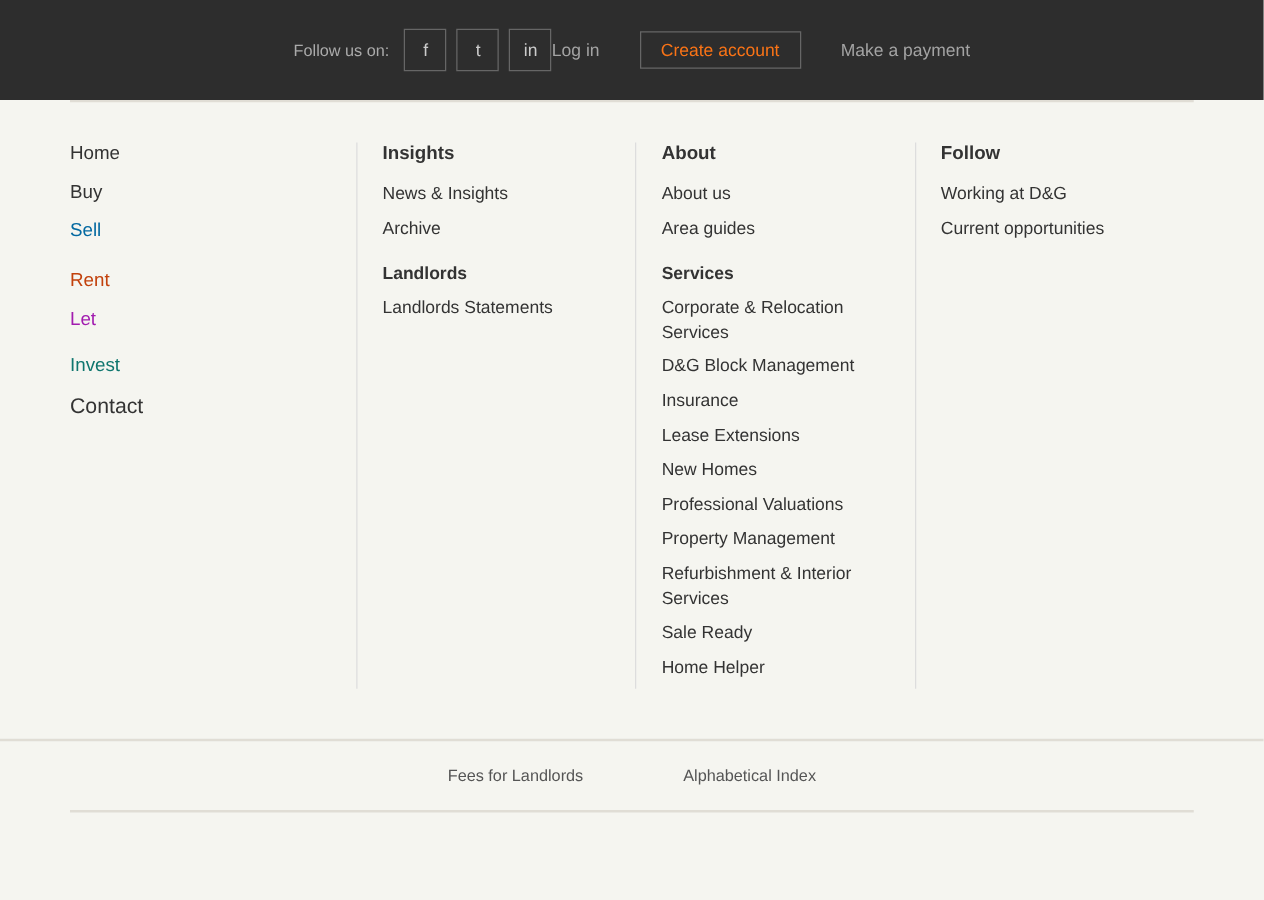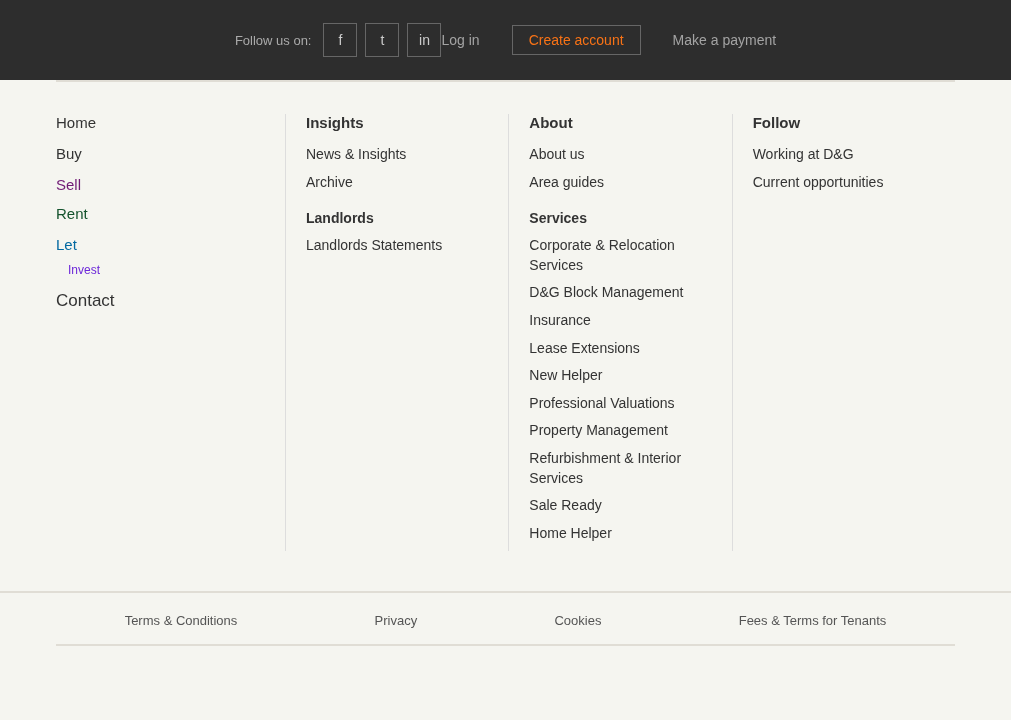--- a/index.html
+++ b/index.html
@@ -173,63 +173,61 @@
   </nav>
 </div>
 
 <div class="divider"></div>
 
 <div class="footer-main">
 
   <div class="col-nav">
     <a class="col-nav-link" style="display:block;color:#333;font-size:15px;text-decoration:none;margin-bottom:14px;cursor:pointer;">Home</a>
     <a class="col-nav-link" style="display:block;color:#333;font-size:15px;text-decoration:none;margin-bottom:14px;cursor:pointer;">Buy</a>
-    <a class="col-nav-link" style="display:block;color:#701a75;font-size:15px;text-decoration:none;margin-bottom:12px;cursor:pointer;">Sell</a>
-    <a class="col-nav-link" style="display:block;color:#14532d;font-size:15px;text-decoration:none;margin-bottom:14px;cursor:pointer;">Rent</a>
-    <a class="col-nav-link" style="display:block;color:#0369a1;font-size:15px;text-decoration:none;margin-bottom:10px;cursor:pointer;">Let</a>
-    <a class="col-nav-link" style="display:block;color:#6d28d9;font-size:12px;text-decoration:none;margin-bottom:14px;cursor:pointer;margin-left:12px;">Invest</a>
+    <a class="col-nav-link" style="display:block;color:#0369a1;font-size:15px;text-decoration:none;margin-bottom:23px;cursor:pointer;">Sell</a>
+    <a class="col-nav-link" style="display:block;color:#c2410c;font-size:15px;text-decoration:none;margin-bottom:14px;cursor:pointer;">Rent</a>
+    <a class="col-nav-link" style="display:block;color:#a21caf;font-size:15px;text-decoration:none;margin-bottom:20px;cursor:pointer;">Let</a>
+    <a class="col-nav-link" style="display:block;color:#0f766e;font-size:15px;text-decoration:none;margin-bottom:14px;cursor:pointer;">Invest</a>
     <a class="col-nav-link" style="display:block;color:#333;font-size:17px;text-decoration:none;margin-bottom:14px;cursor:pointer;">Contact</a>
   </div>
 
   <div class="col-insights">
     <div class="col-heading">Insights</div>
     <a class="col-link">News &amp; Insights</a>
     <a class="col-link">Archive</a>
     <div class="col-subheading">Landlords</div>
     <a class="col-link">Landlords Statements</a>
   </div>
 
   <div class="col-about">
     <div class="col-heading">About</div>
     <a class="col-link">About us</a>
     <a class="col-link">Area guides</a>
     <div class="col-subheading">Services</div>
     <a class="col-link">Corporate &amp; Relocation Services</a>
     <a class="col-link">D&amp;G Block Management</a>
     <a class="col-link">Insurance</a>
     <a class="col-link">Lease Extensions</a>
-    <a class="col-link">New Helper</a>
+    <a class="col-link">New Homes</a>
     <a class="col-link">Professional Valuations</a>
     <a class="col-link">Property Management</a>
     <a class="col-link">Refurbishment &amp; Interior Services</a>
     <a class="col-link">Sale Ready</a>
     <a class="col-link">Home Helper</a>
   </div>
 
   <div class="col-careers">
     <div class="col-heading">Follow</div>
     <a class="col-link">Working at D&amp;G</a>
     <a class="col-link">Current opportunities</a>
   </div>
 
 </div>
 
 <div class="footer-bottom">
-  <div class="bottom-links-row1">
-    <a class="bottom-link">Terms &amp; Conditions</a>
-    <a class="bottom-link">Privacy</a>
-    <a class="bottom-link">Cookies</a>
-    <a class="bottom-link">Fees &amp; Terms for Tenants</a>
+  <div class="bottom-links-row2">
+    <a class="bottom-link">Fees for Landlords</a>
+    <a class="bottom-link">Alphabetical Index</a>
   </div>
   <div class="copyright-row">
     
   </div>
 </div>
 
 </body></html>

